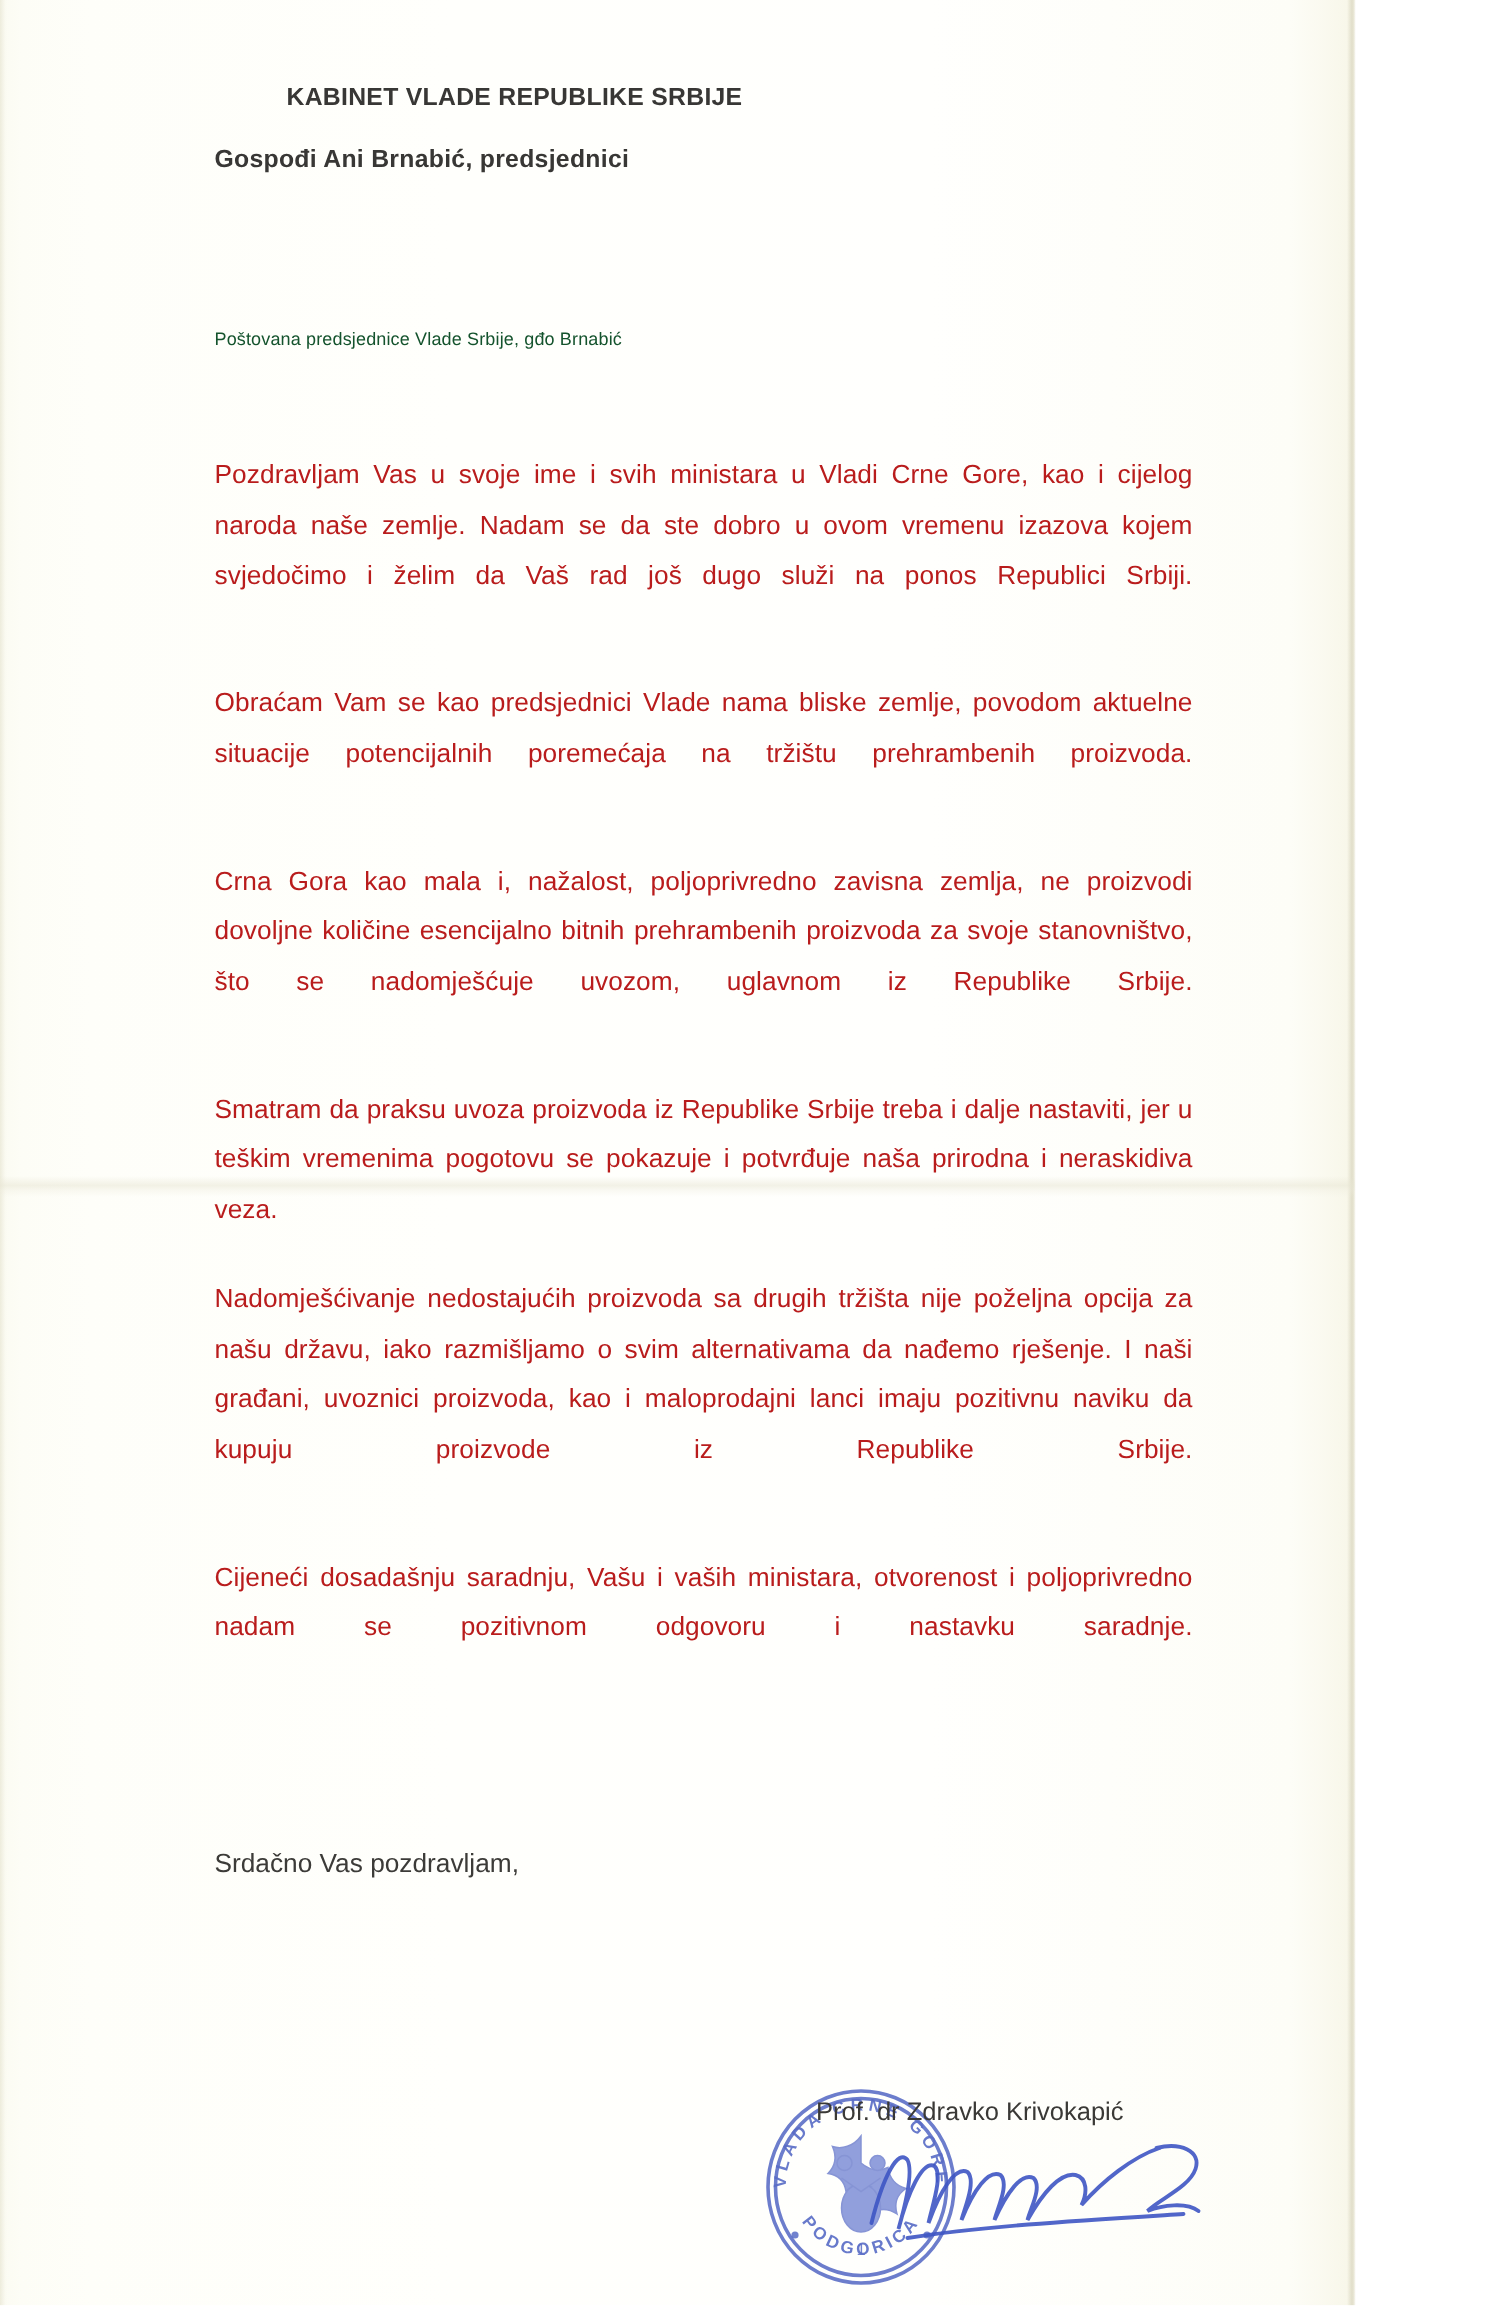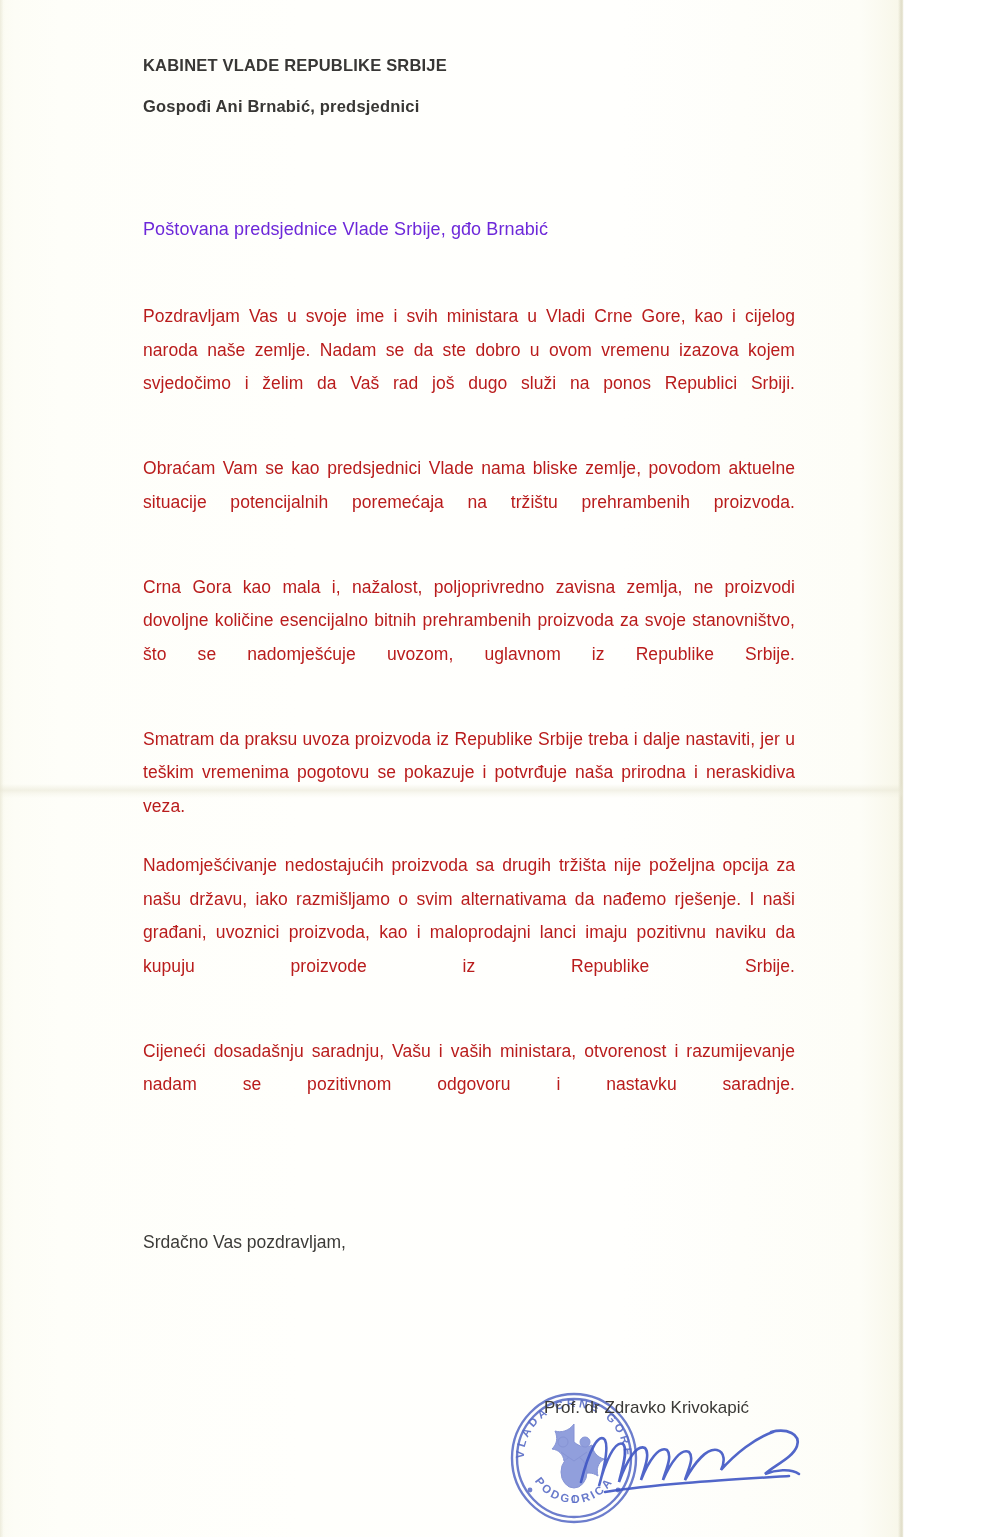--- a/index.html
+++ b/index.html
@@ -82,29 +82,29 @@
     top: 56px;
     width: 652px;
   }
   .letterhead-line {
     font-size: 16.5px;
     font-weight: bold;
     color: #383735;
     letter-spacing: 0.2px;
     line-height: 1.2;
   }
-  .letterhead-line.l1 { margin-bottom: 21px; }
+  .letterhead-line.l1 { margin-bottom: 21px; margin-left: 48px; }
 
   .salutation {
     position: absolute;
     left: 143px;
     top: 219px;
     width: 652px;
-    font-size: 18px;
-    color: #6d28d9;
+    font-size: 12px;
+    color: #14532d;
     letter-spacing: 0.1px;
   }
 
   .body-block {
     position: absolute;
     left: 143px;
     width: 652px;
   }
   .body-block.upper { top: 300px; }
   .body-block.lower { top: 849px; }
@@ -191,21 +191,21 @@
 
   <div class="body-block upper">
     <p class="para">Pozdravljam Vas u svoje ime i svih ministara u Vladi Crne Gore, kao i cijelog naroda naše zemlje. Nadam se da ste dobro u ovom vremenu izazova kojem svjedočimo i želim da Vaš rad još dugo služi na ponos Republici Srbiji.</p>
     <p class="para">Obraćam Vam se kao predsjednici Vlade nama bliske zemlje, povodom aktuelne situacije potencijalnih poremećaja na tržištu prehrambenih proizvoda.</p>
     <p class="para">Crna Gora kao mala i, nažalost, poljoprivredno zavisna zemlja, ne proizvodi dovoljne količine esencijalno bitnih prehrambenih proizvoda za svoje stanovništvo, što se nadomješćuje uvozom, uglavnom iz Republike Srbije.</p>
     <p class="para">Smatram da praksu uvoza proizvoda iz Republike Srbije treba i dalje nastaviti, jer u teškim vremenima pogotovu se pokazuje i potvrđuje naša prirodna i neraskidiva veza.</p>
   </div>
 
   <div class="body-block lower">
     <p class="para">Nadomješćivanje nedostajućih proizvoda sa drugih tržišta nije poželjna opcija za našu državu, iako razmišljamo o svim alternativama da nađemo rješenje. I naši građani, uvoznici proizvoda, kao i maloprodajni lanci imaju pozitivnu naviku da kupuju proizvode iz Republike Srbije.</p>
-    <p class="para">Cijeneći dosadašnju saradnju, Vašu i vaših ministara, otvorenost i razumijevanje nadam se pozitivnom odgovoru i nastavku saradnje.</p>
+    <p class="para">Cijeneći dosadašnju saradnju, Vašu i vaših ministara, otvorenost i poljoprivredno nadam se pozitivnom odgovoru i nastavku saradnje.</p>
   </div>
 
   <div class="closing">Srdačno Vas pozdravljam,</div>
 
   <div class="signature-area">
 
     <svg class="stamp" viewBox="0 0 142 142">
       <defs>
         <path id="arcTop" d="M 21,71 A 50,50 0 0 1 121,71" fill="none"></path>
         <path id="arcBottom" d="M 25,71 A 46,46 0 0 0 117,71" fill="none"></path>

